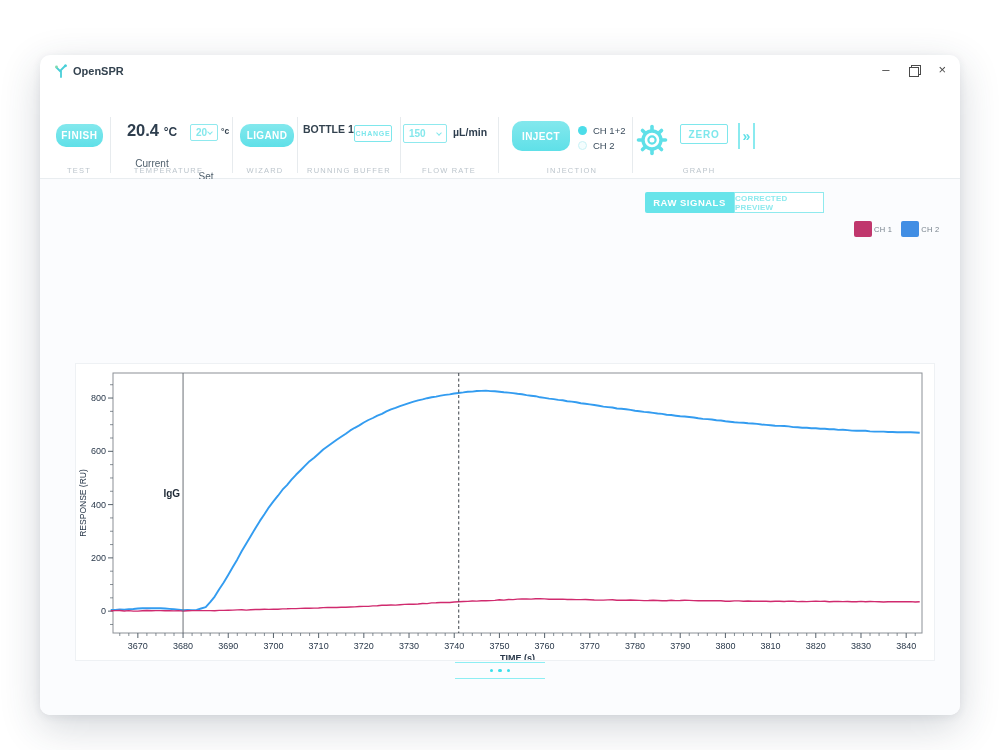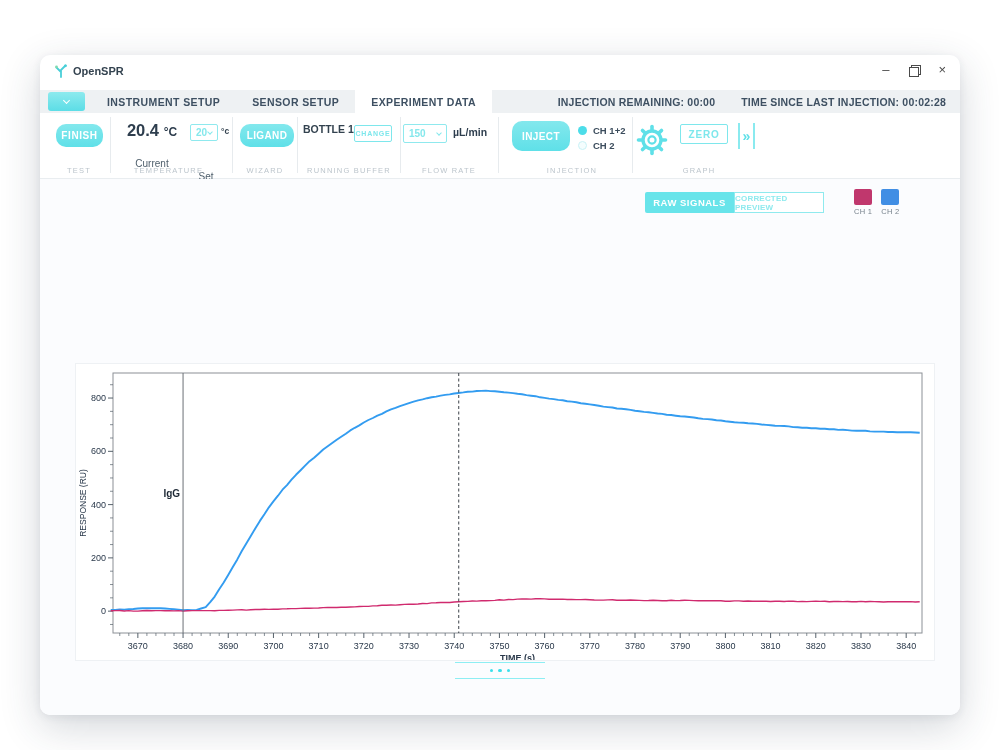--- a/index.html
+++ b/index.html
@@ -47,35 +47,35 @@
   .ligand-btn { position:absolute; left:200px; top:11px; width:54px; height:23px; letter-spacing:.4px; }
   .buffer-value { position:absolute; left:263px; top:10px; font-size:10.5px; font-weight:bold; color:#33424f; }
   .change-btn { position:absolute; left:314px; top:12px; width:38px; height:17px; font-size:7px; }
   .flow-dd { left:363px; top:11px; width:44px; height:19px; }
   .flow-unit { position:absolute; left:413px; top:13px; font-size:10.5px; font-weight:bold; color:#2e3e4e; }
   .inject-btn { position:absolute; left:472px; top:8px; width:58px; height:30px; letter-spacing:.4px; }
   .radio-row { position:absolute; left:538px; display:flex; align-items:center; gap:6px; cursor:pointer; }
   .radio-dot { width:9px; height:9px; border-radius:50%; }
   .radio-dot.sel { background:#4cdde9; }
   .radio-dot.unsel { background:#f4fdfe; border:1.5px solid #c9f2f6; }
-  .radio-label { font-size:9.5px; font-weight:bold; color:#3b4c5c; }
+  .radio-label { font-size:9.5px; font-weight:normal; color:#3b4c5c; }
   .gear-wrap { position:absolute; left:592px; top:8px; width:40px; height:38px; cursor:pointer; }
   .zero-btn { position:absolute; left:640px; top:11px; width:48px; height:20px; font-size:10px; }
   .panel-handle { position:absolute; left:698px; top:10px; display:flex; align-items:center; gap:2px; cursor:pointer; height:26px; }
   .panel-handle .bar { width:1.5px; height:26px; background:#8aeaef; }
   .panel-handle .arrows { color:#5fe0e8; font-size:14px; font-weight:bold; line-height:1; padding:0 1px; }
 
   
   .content { position:absolute; left:0; top:124px; width:100%; height:536px; background:#fbfcfe; border-radius:0 0 10px 10px; }
   .view-toggle { position:absolute; left:605px; top:13px; display:flex; }
   .vt-btn { height:21px; display:flex; align-items:center; justify-content:center; cursor:pointer; font-weight:bold; }
   .vt-raw { width:89px; background:#68e4ea; color:#fff; font-size:9.5px; letter-spacing:.5px; border-radius:2px 0 0 2px; }
   .vt-corr { width:90px; background:#fff; border:1.5px solid #8feaee; color:#8feaee; font-size:8px; letter-spacing:.2px; }
   .legend { position:absolute; left:814px; top:10px; display:flex; gap:9px; }
-  .legend-item { display:flex; flex-direction:column; align-items:center; gap:2px; }
+  .legend-item { display:flex; flex-direction:row; align-items:center; gap:2px;margin-top:32px; }
   .legend-swatch { width:18px; height:16px; border-radius:2px; }
   .legend-label { font-size:7.5px; color:#77828c; letter-spacing:.3px; }
 
   .chart-card { position:absolute; left:35px; top:184px; width:860px; height:298px; background:#fff; border:1px solid #eef1f4; }
   .drawer-handle { position:absolute; left:415px; top:483px; width:90px; height:17px; border-top:1.5px solid #8deef3;
                    border-bottom:1.5px solid #8deef3; display:flex; align-items:center; justify-content:center; gap:5px; cursor:pointer; }
   .drawer-handle .dot { width:3.5px; height:3.5px; border-radius:50%; background:#3ae0ec; }
 </style>
 </head>
 <body>
@@ -89,32 +89,20 @@
         <circle cx="11.5" cy="1.8" r="1.4" fill="#49cfd8"></circle>
     </svg>
     <div class="app-title">OpenSPR</div>
     <div class="win-controls">
       <span class="wc">–</span>
       <span class="wc restore"></span>
       <span class="wc">×</span>
     </div>
   </div>
 
-  <div class="tabstrip">
-    <div class="tab-dropdown">
-      <span class="chev" style="display:inline-block;width:5px;height:5px;border-right:1.6px solid #fff;border-bottom:1.6px solid #fff;transform:rotate(45deg);"></span>
-    </div>
-    <div class="tab">INSTRUMENT SETUP</div>
-    <div class="tab">SENSOR SETUP</div>
-    <div class="tab active">EXPERIMENT DATA</div>
-    <div class="tab-status">
-      <span>INJECTION REMAINING: 00:00</span>
-      <span>TIME SINCE LAST INJECTION: 00:02:28</span>
-    </div>
-  </div>
 
   <div class="toolbar">
     <button class="btn-teal finish-btn">FINISH</button>
     <div class="group-label" style="left:8px;width:62px;">TEST</div>
     <div class="tb-divider" style="left:70px;"></div>
 
     <div class="temp-current">
       <span>20.4</span>&nbsp;<span class="unit">°C</span>
     </div>
     <div class="temp-current-label">Current</div>

